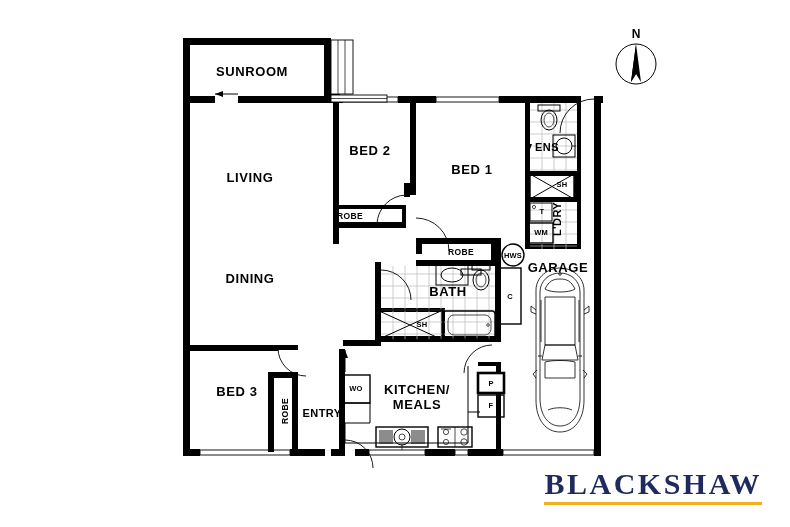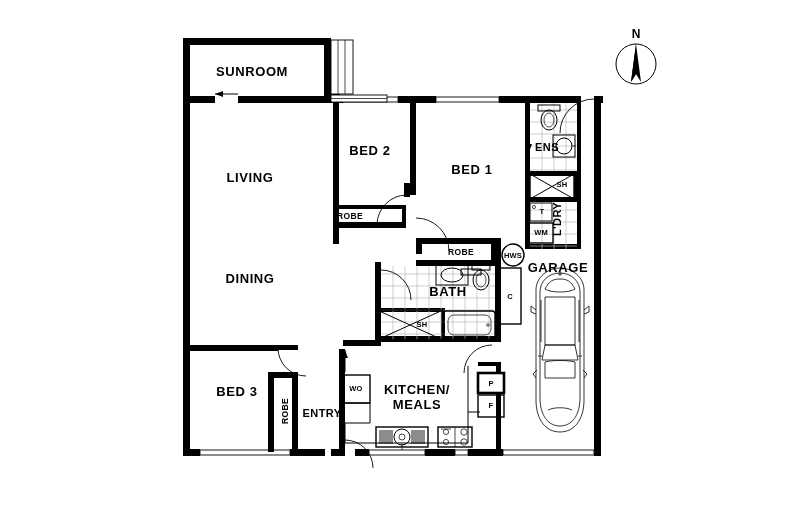--- a/index.html
+++ b/index.html
@@ -361,16 +361,17 @@
 
     <g>
       <text class="rm-label" x="636" y="35" style="font-size:12px">N</text>
       <circle cx="636" cy="64" r="20" fill="none" stroke="#000000" stroke-width="1"></circle>
       <path d="M636 44 L641 82 L636 74 L631 82 Z" fill="#000000"></path>
       <path d="M636 44 L636 74 L631 82 Z" fill="#000000"></path>
     </g>
   </svg>
 
   <div id="brand">
+    <div class="word" style="color: rgb(31, 42, 94);">BLACKSHAW</div>
     <div class="rule" style="background: rgb(242, 176, 30);"></div>
   </div>
 
 </div>
 
 </body></html>

